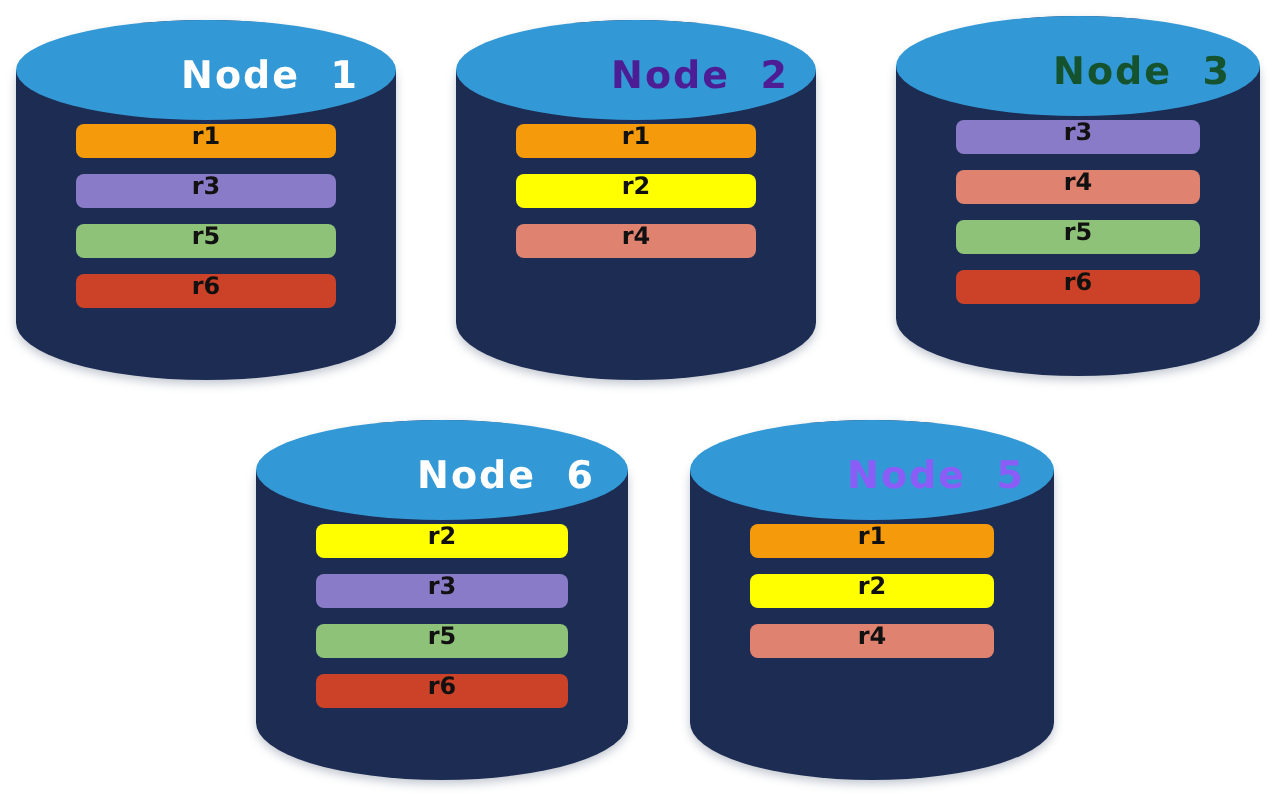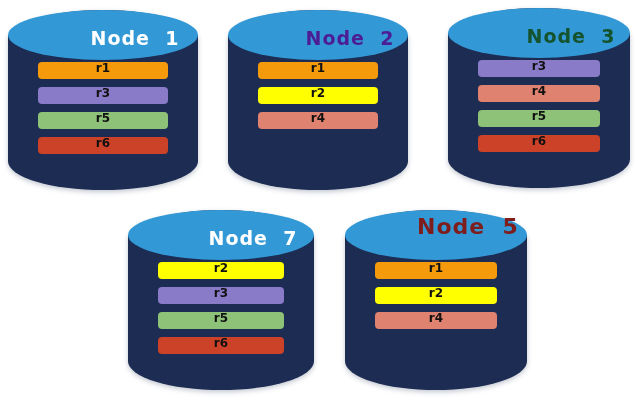--- a/index.html
+++ b/index.html
@@ -149,41 +149,41 @@
         </div>
         <div class="bar" style="background: rgb(204, 66, 40); height: 17px; line-height: 17px; font-size: 12px; margin-bottom: 8px;">
           <span class="bar-label">r6</span>
         </div>
       </div>
     </div>
     <div class="node" style="left: 128px; top: 210px; width: 186px; height: 180px;">
       <div class="cyl-body" style="background: rgb(28, 44, 82);"></div>
       <div class="cyl-body-top" style="background: rgb(28, 44, 82); top: 25px;"></div>
       <div class="cyl-cap" style="background: rgb(51, 153, 214); top: 0px; height: 50px;"></div>
-      <div class="node-title" style="top: 17px; font-size: 19px; color: rgb(255, 255, 255);">Node  7</div>
+      <div class="node-title" style="top: 17px; font-size: 19px; color: rgb(255, 255, 255);">Node  6</div>
       <div class="bars" style="top: 52px; padding-left: 30px; padding-right: 30px; box-sizing: border-box;">
         <div class="bar" style="background: rgb(255, 255, 0); height: 17px; line-height: 17px; font-size: 12px; margin-bottom: 8px;">
           <span class="bar-label">r2</span>
         </div>
         <div class="bar" style="background: rgb(138, 123, 200); height: 17px; line-height: 17px; font-size: 12px; margin-bottom: 8px;">
           <span class="bar-label">r3</span>
         </div>
         <div class="bar" style="background: rgb(141, 194, 120); height: 17px; line-height: 17px; font-size: 12px; margin-bottom: 8px;">
           <span class="bar-label">r5</span>
         </div>
         <div class="bar" style="background: rgb(204, 66, 40); height: 17px; line-height: 17px; font-size: 12px; margin-bottom: 8px;">
           <span class="bar-label">r6</span>
         </div>
       </div>
     </div>
     <div class="node" style="left: 345px; top: 210px; width: 182px; height: 180px;">
       <div class="cyl-body" style="background: rgb(28, 44, 82);"></div>
       <div class="cyl-body-top" style="background: rgb(28, 44, 82); top: 25px;"></div>
       <div class="cyl-cap" style="background: rgb(51, 153, 214); top: 0px; height: 50px;"></div>
-      <div class="node-title" style="top: 4px; font-size: 22px; color: #7f1d1d;">Node  5</div>
+      <div class="node-title" style="top: 17px; font-size: 19px; color: #8b5cf6;">Node  5</div>
       <div class="bars" style="top: 52px; padding-left: 30px; padding-right: 30px; box-sizing: border-box;">
         <div class="bar" style="background: rgb(245, 155, 11); height: 17px; line-height: 17px; font-size: 12px; margin-bottom: 8px;">
           <span class="bar-label">r1</span>
         </div>
         <div class="bar" style="background: rgb(255, 255, 0); height: 17px; line-height: 17px; font-size: 12px; margin-bottom: 8px;">
           <span class="bar-label">r2</span>
         </div>
         <div class="bar" style="background: rgb(224, 130, 112); height: 17px; line-height: 17px; font-size: 12px; margin-bottom: 8px;">
           <span class="bar-label">r4</span>
         </div>

